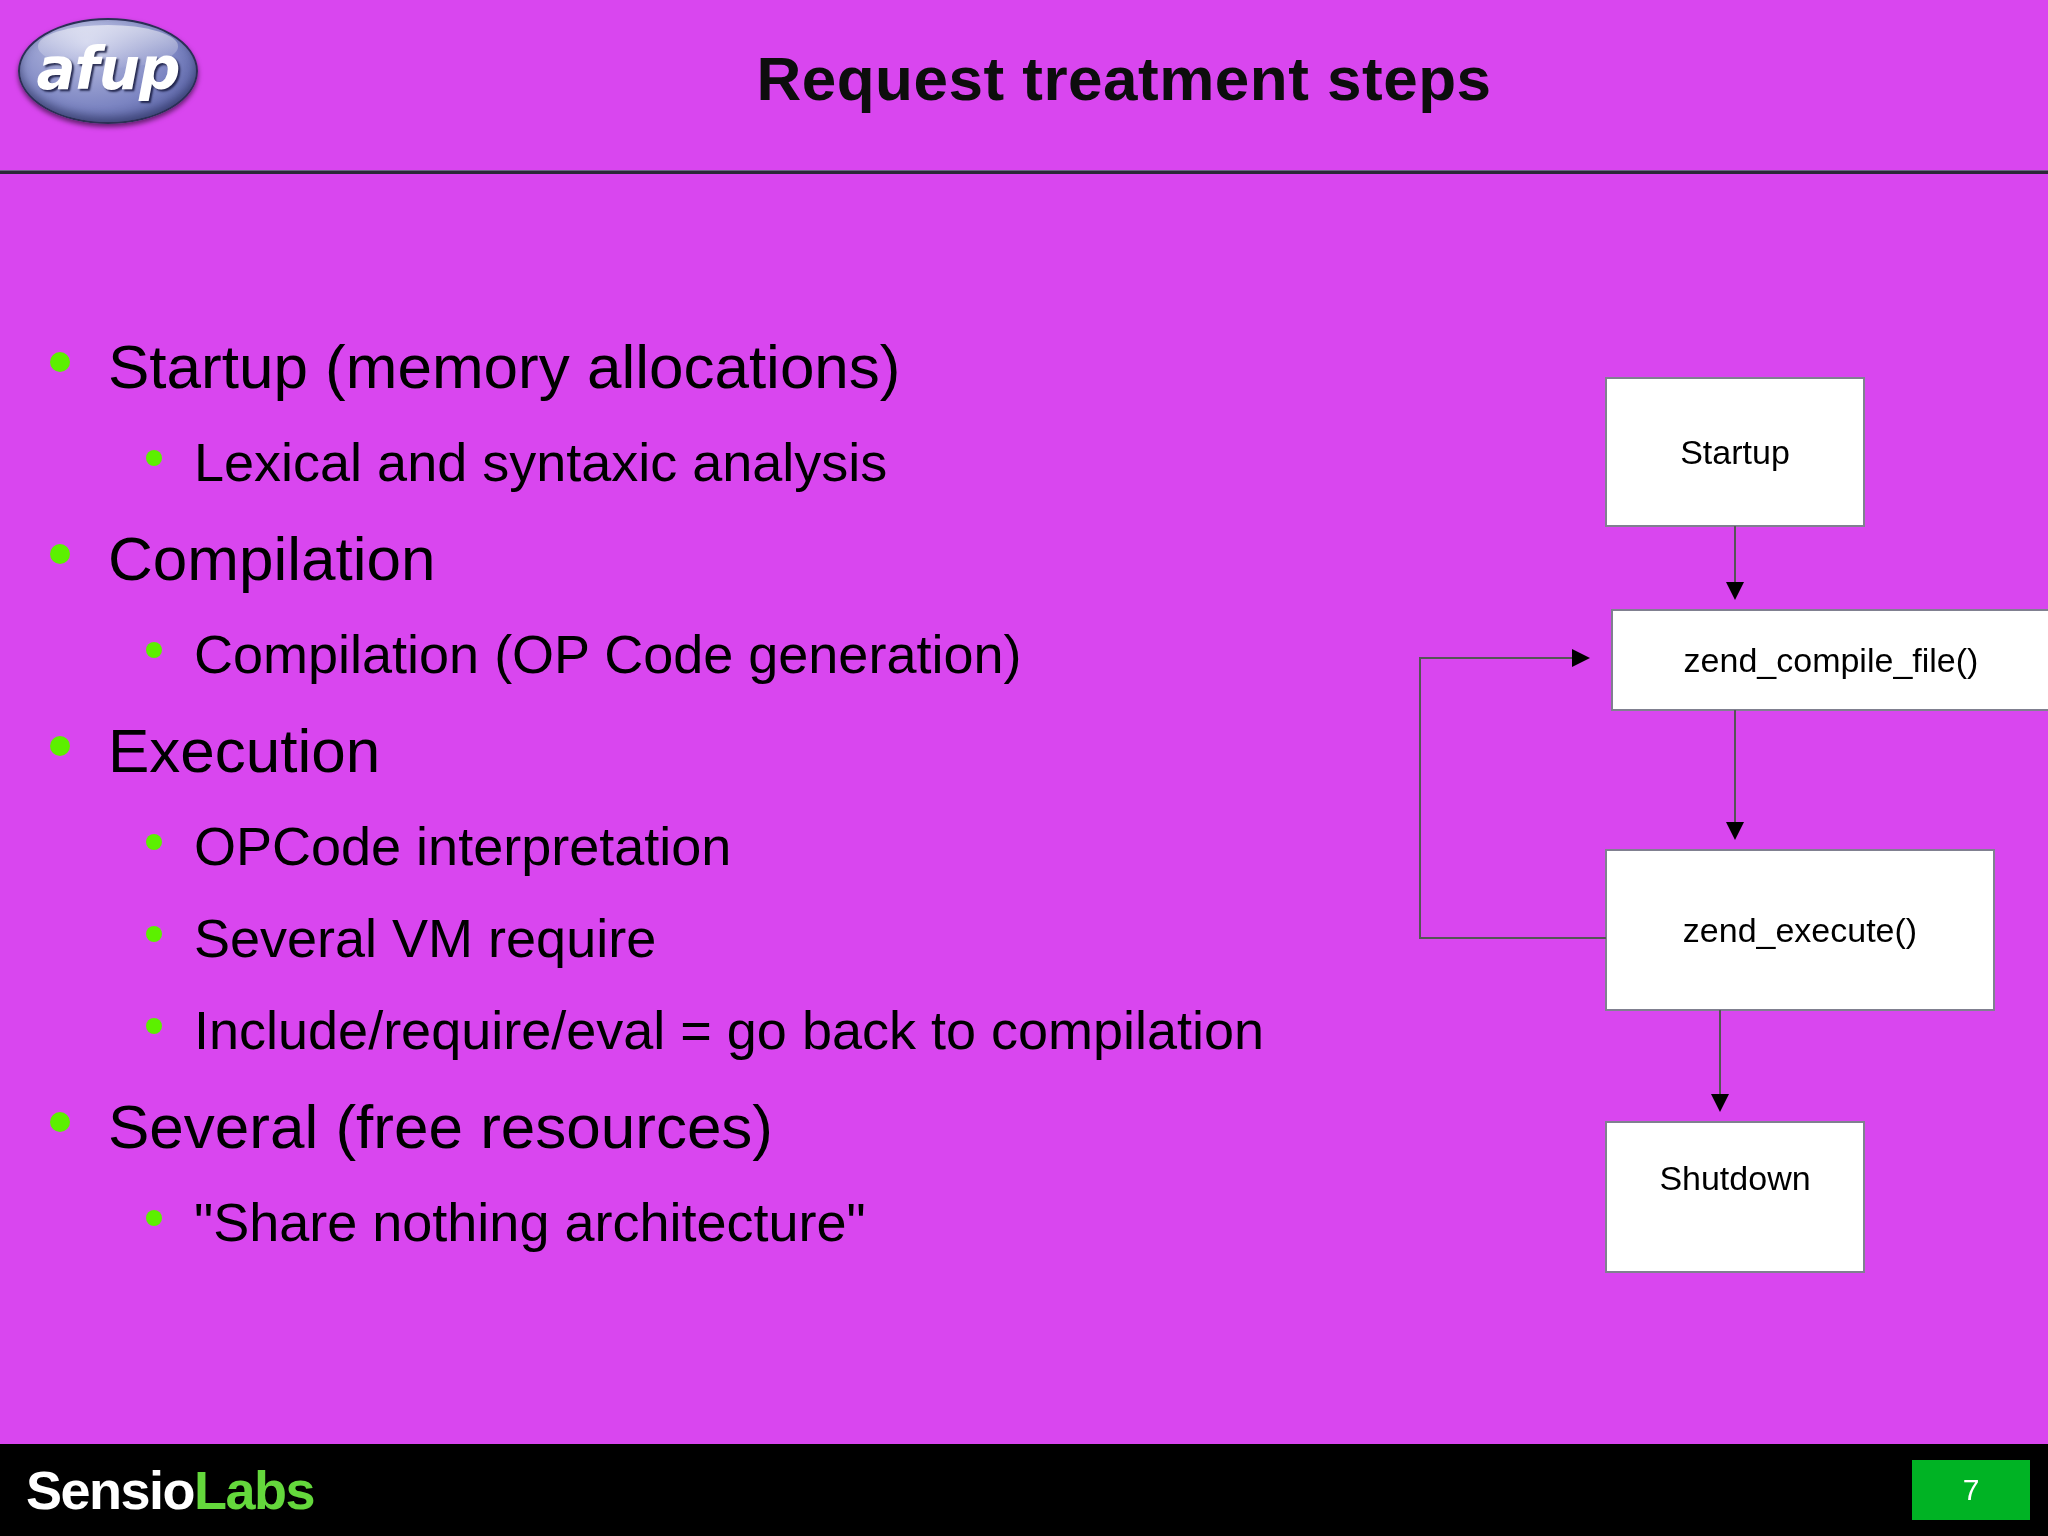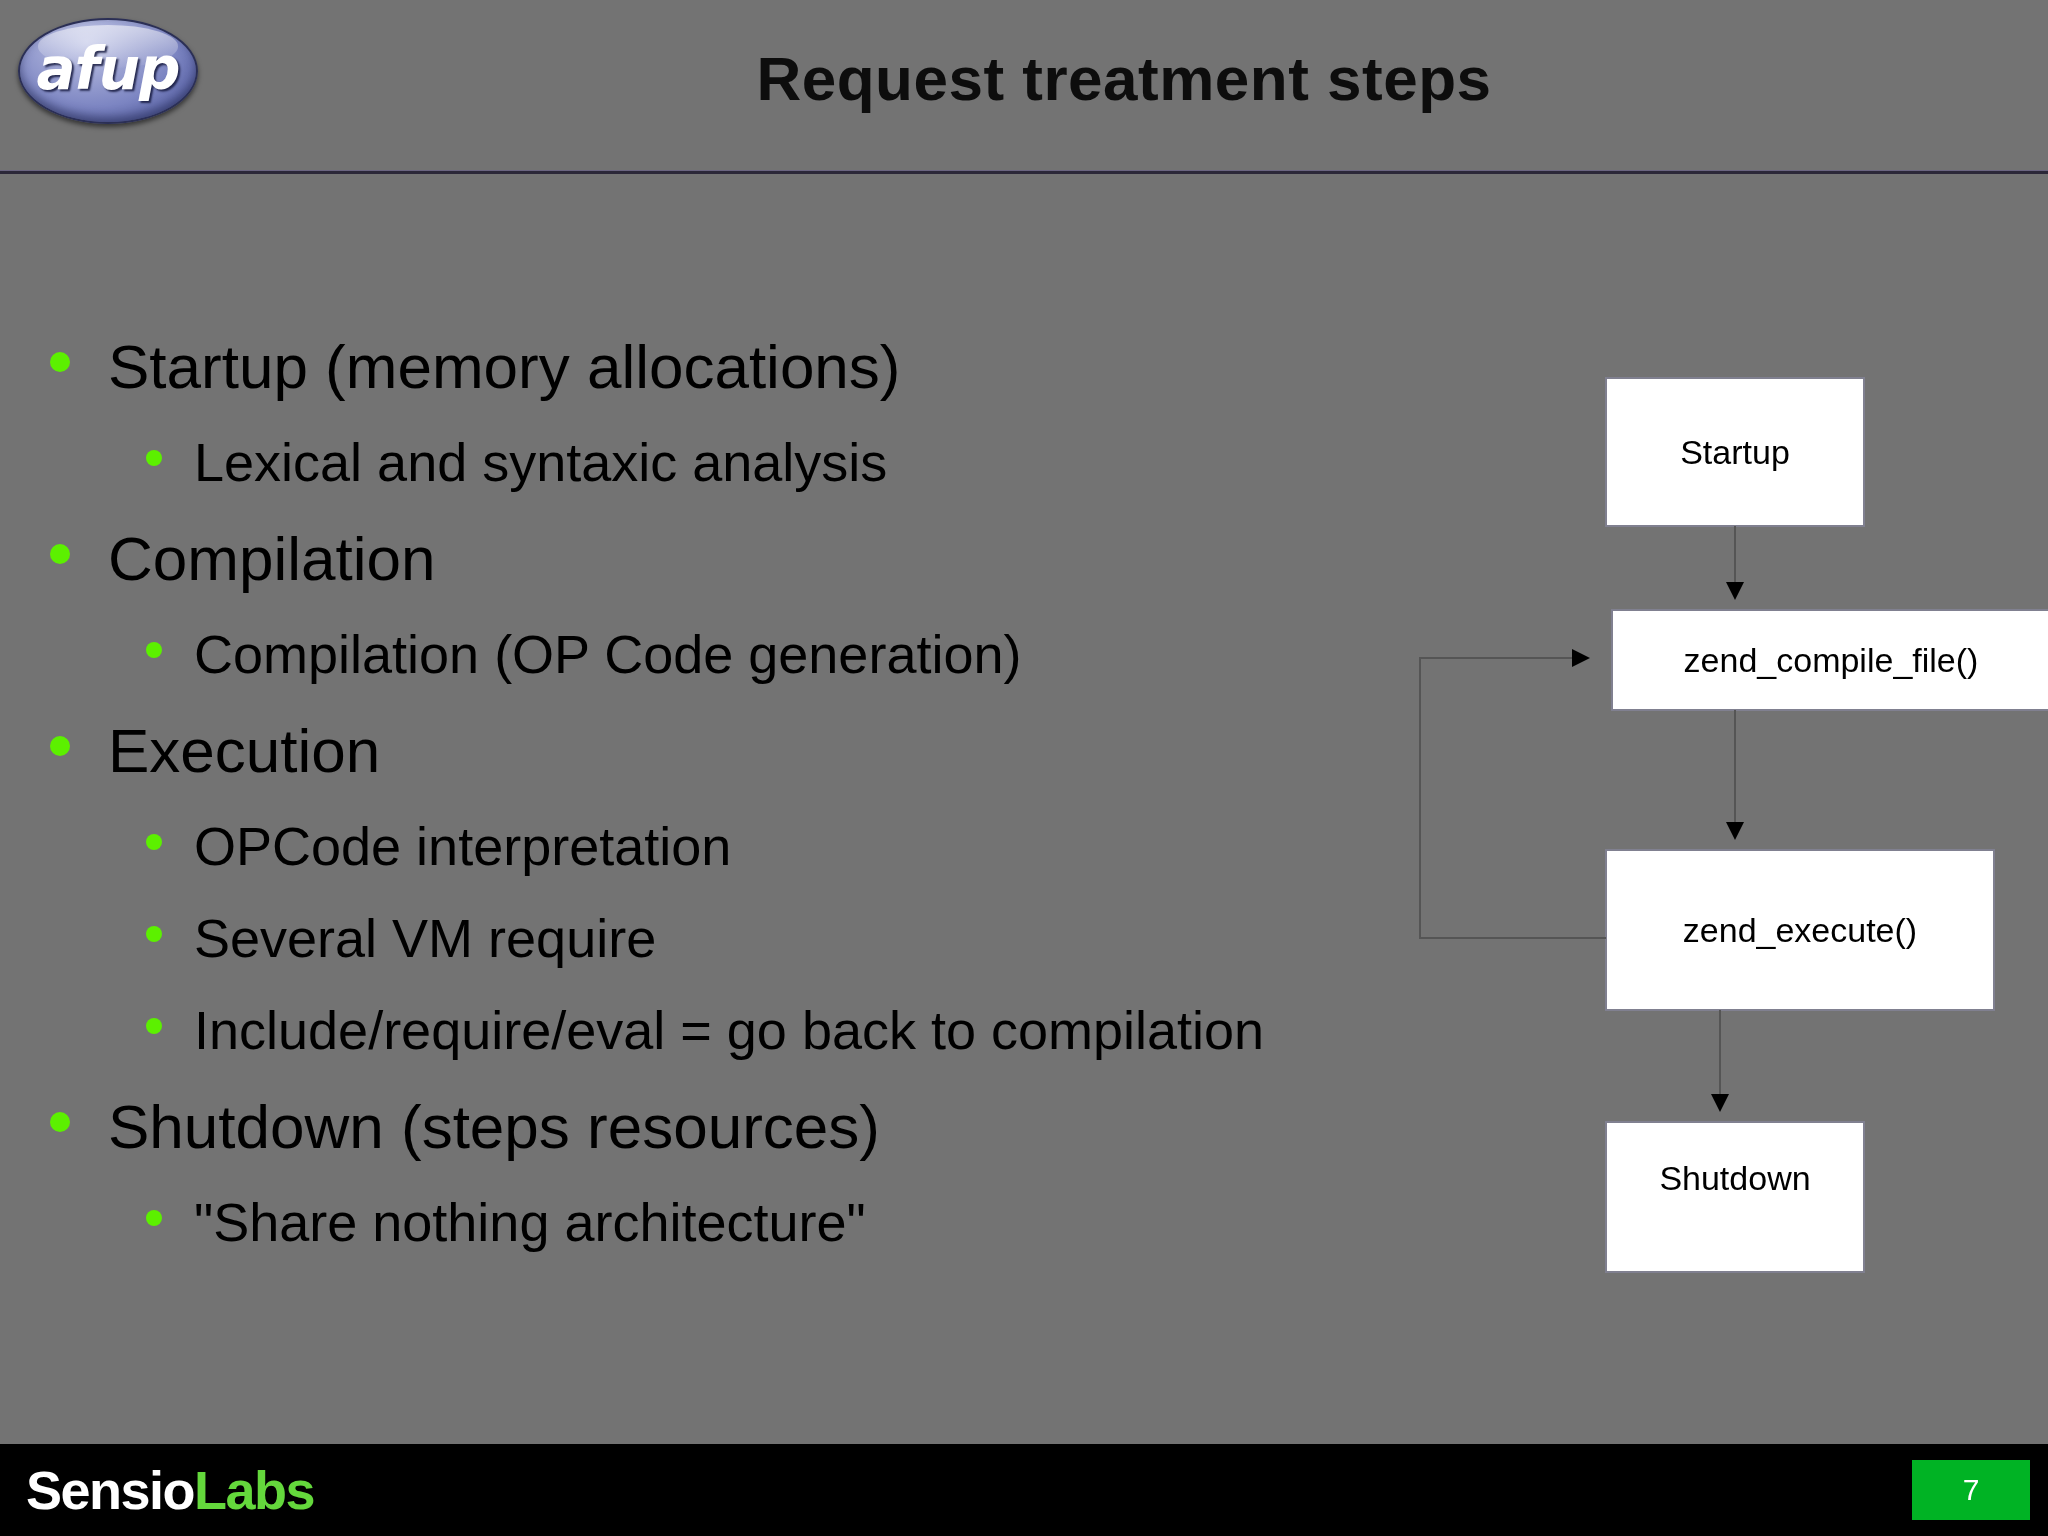--- a/index.html
+++ b/index.html
@@ -9,21 +9,21 @@
     height: 1536px;
     background: #ffffff;
     font-family: "Liberation Sans", sans-serif;
     overflow: hidden;
   }
 
   .slide {
     position: relative;
     width: 2048px;
     height: 1536px;
-    background: #737373;
+    background: #d946ef;
   }
 
   
   .slide-header {
     position: absolute;
     top: 0; left: 0;
     width: 2048px;
     height: 172px;
   }
 
@@ -255,21 +255,21 @@
       <span class="btext">Several VM require</span>
     </div>
 
     <div class="bullet lvl2">
       <span class="dot"></span>
       <span class="btext">Include/require/eval = go back to compilation</span>
     </div>
 
     <div class="bullet lvl1">
       <span class="dot"></span>
-      <span class="btext">Shutdown (steps resources)</span>
+      <span class="btext">Several (free resources)</span>
     </div>
 
     <div class="bullet lvl2">
       <span class="dot"></span>
       <span class="btext">"Share nothing architecture"</span>
     </div>
 
   </div>
 
   <div class="flow">

